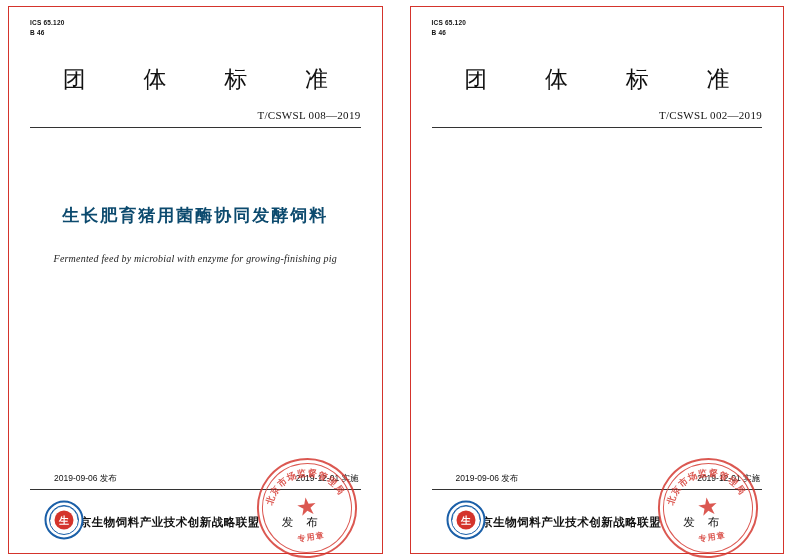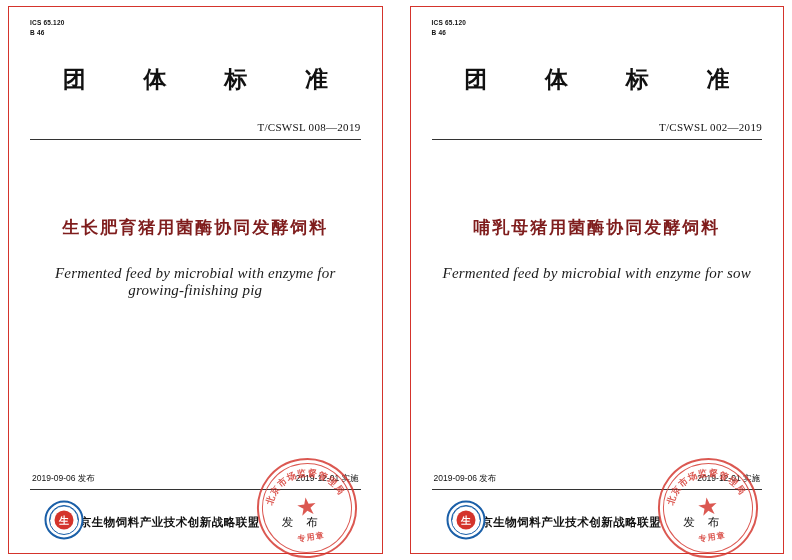--- a/index.html
+++ b/index.html
@@ -55,70 +55,71 @@
     line-height: 1.5;
     color: #111111;
     font-weight: bold;
     letter-spacing: 0.2px;
   }
   .big-title {
     margin-top: 26px;
     text-align: center;
     font-family: "Liberation Serif", serif;
     font-size: 23px;
-    font-weight: bold;
+    font-weight: normal;
     letter-spacing: 26px;
     padding-left: 26px;
     color: #111111;
     white-space: nowrap;
   }
   .std-no {
-    margin-top: 26px;
+    margin-top: 14px;
     text-align: right;
     font-family: "Liberation Serif", serif;
     font-size: 11px;
     color: #111111;
     letter-spacing: 0.3px;
   }
   .rule-top {
     margin-top: 6px;
     border-top: 1.1px solid #333333;
     width: 100%;
   }
   .title-zone {
     margin-top: 76px;
     text-align: center;
   }
   .cn-title {
     font-family: "Liberation Serif", serif;
     font-size: 17px;
     font-weight: bold;
-    color: #7f1d1d;
+    color: #0c4a6e;
     letter-spacing: 2px;
     line-height: 1.4;
   }
   .en-title {
     margin-top: 26px;
     font-family: "Liberation Serif", serif;
-    font-size: 15px;
+    font-size: 10px;
     font-style: italic;
     color: #1a1a1a;
     letter-spacing: 0.2px;
   }
   .spacer {
     flex: 1 1 auto;
   }
   .dates-row {
     display: flex;
     justify-content: space-between;
     align-items: flex-end;
     font-family: "Liberation Sans", sans-serif;
     font-size: 8.5px;
     color: #111111;
     padding: 0 2px 4px 2px;
+    margin-left: 22px;
   }
   .rule-bottom {
     border-top: 1.1px solid #333333;
     width: 100%;
   }
   .issuer-row {
     position: relative;
     margin-top: 8px;
     display: flex;
     align-items: center;
@@ -273,24 +274,20 @@
       <div class="ics-block">
         <div>ICS 65.120</div>
         <div>B 46</div>
       </div>
 
       <div class="big-title">团 体 标 准</div>
 
       <div class="std-no">T/CSWSL 002—2019</div>
       <div class="rule-top"></div>
 
-      <div class="title-zone">
-        <div class="cn-title">哺乳母猪用菌酶协同发酵饲料</div>
-        <div class="en-title">Fermented feed by microbial with enzyme for sow</div>
-      </div>
 
       <div class="spacer"></div>
 
       <div class="dates-row">
         <span>2019-09-06 发布</span>
         <span>2019-12-01 实施</span>
       </div>
       <div class="rule-bottom"></div>
 
       <div class="issuer-row">

